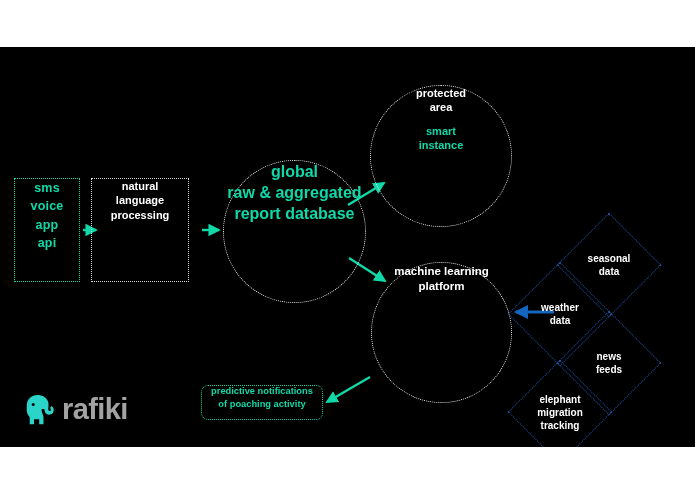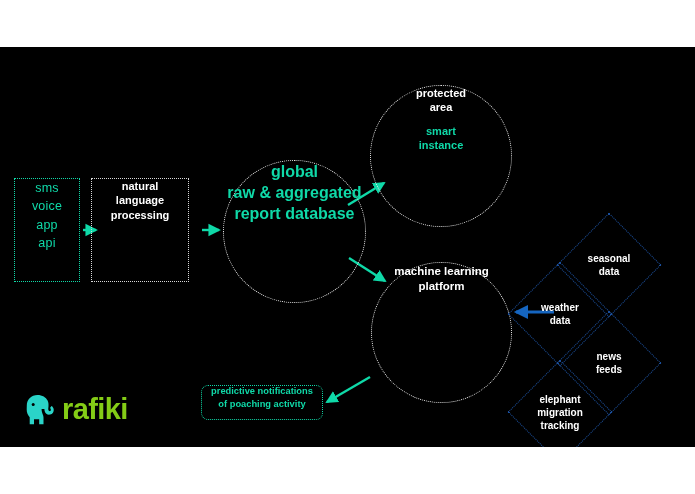--- a/index.html
+++ b/index.html
@@ -38,21 +38,21 @@
 
   
   #channels-box {
     left: 14px;
     top: 131px;
     width: 66px;
     height: 104px;
     border: 1px dotted #0fd9a8;
     color: #0fd9a8;
     font-size: 12.5px;
-    font-weight: 400;
+    font-weight: 700;
     letter-spacing: .2px;
   }
   #channels-box .line { margin: 1.5px 0; }
 
   
   #nlp-box {
     left: 91px;
     top: 131px;
     width: 98px;
     height: 104px;
@@ -161,21 +161,21 @@
   
   #rafiki-logo {
     position: absolute;
     left: 20px;
     top: 345px;
     display: flex;
     align-items: center;
     gap: 6px;
   }
   #rafiki-logo .wordmark {
-    color: #84cc16;
+    color: #a3a3a3;
     font-size: 29px;
     font-weight: 700;
     letter-spacing: -0.6px;
   }
 
   #panda-badge {
     position: absolute;
     left: 659px;
     top: 398px;
     width: 28px;

